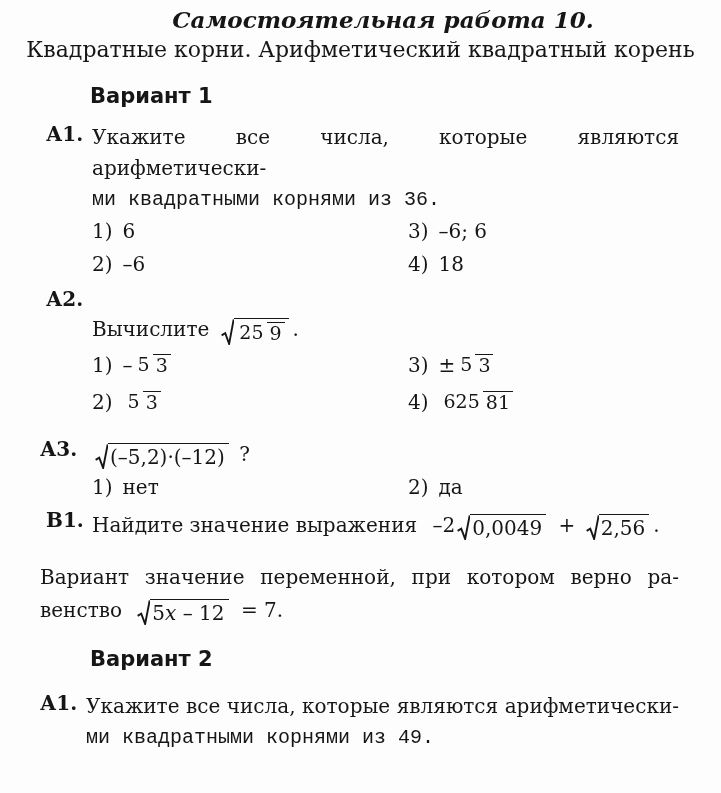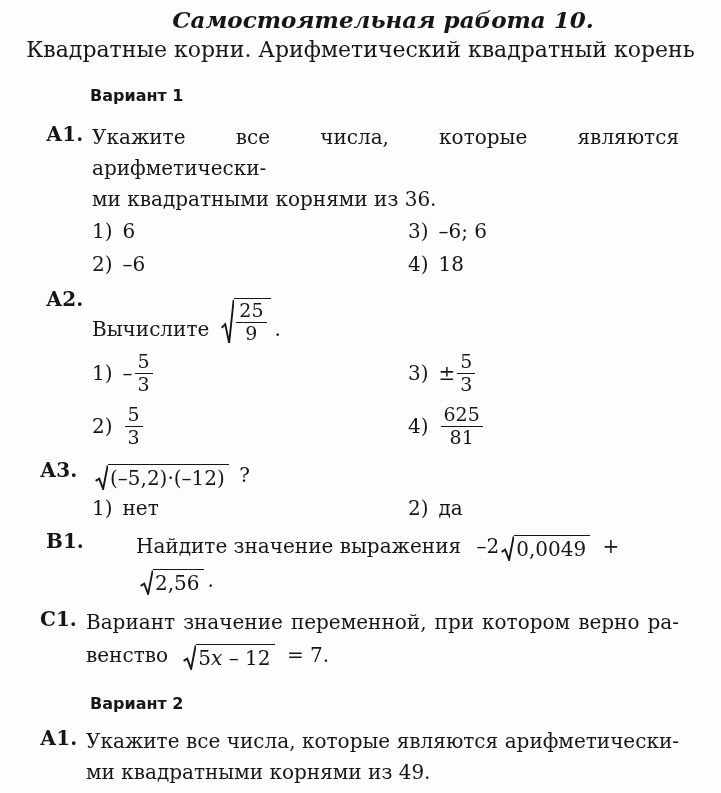--- a/index.html
+++ b/index.html
@@ -17,47 +17,47 @@
     font-size:23px;line-height:32px;margin-left:45px;
   }
   .title2{
     text-align:center;font-weight:normal;
     font-size:22px;line-height:28px;
   }
 
   
   .variant-h{
     font-family:"DejaVu Sans", sans-serif;font-weight:bold;
-    font-size:16px;line-height:24px;margin-left:90px;
+    font-size:21px;line-height:24px;margin-left:90px;
   }
   .vh1{margin-top:20px;}
   .vh2{margin-top:20px;}
 
   
   .prob{display:flex;padding:0 42px 0 46px;}
   .plabel{width:46px;flex:none;font-weight:bold;}
   .pbody{flex:1;line-height:31px;}
   .jline{text-align:justify;text-align-last:justify;}
-  .nline{text-align:left;}
+  .nline{text-align:left;font-family:Liberation Mono, monospace;}
 
   .mt14{margin-top:14px;}
-  .mt10{margin-top:10px;padding-left:40px;}
+  .mt10{margin-top:20px;padding-left:40px;}
   .mt8{margin-top:8px;}
-  .mt6{margin-top:6px;gap:44px;}
+  .mt6{margin-top:6px;}
 
   
   .opts{margin-left:92px;margin-right:42px;display:grid;
         grid-template-columns:316px 1fr;row-gap:4px;margin-top:2px;}
   .opt{display:flex;align-items:center;line-height:29px;}
   .opt-num{margin-right:10px;}
   .opts-frac{row-gap:8px;margin-top:6px;}
   .opt-prefix{margin-right:2px;}
 
   
-  .frac{display:inline-flex;flex-direction:column;text-align:center;
+  .frac{display:inline-flex;flex-direction:row;text-align:center;
         vertical-align:middle;line-height:1.15;font-size:19px;}
   .fnum{padding:0 3px;}
   .fden{border-top:1.6px solid currentColor;padding:0 3px;}
 
   
   .sqrt{display:inline-flex;position:relative;vertical-align:middle;margin:0 2px;}
   .rad{position:absolute;left:0;top:1px;height:calc(100% - 1px);width:13px;display:block;}
   .rad path{stroke:currentColor;fill:none;stroke-width:1.9px;}
   .rb{display:inline-block;margin-left:13px;border-top:1.9px solid currentColor;
       padding:1px 4px 0 2px;line-height:1.2;}
@@ -202,21 +202,20 @@
           <svg class="rad" viewBox="0 0 20 60" preserveAspectRatio="none">
             <path d="M1 38 L6.5 33 L12.5 57.5 L19.5 1" vector-effect="non-scaling-stroke"></path>
           </svg>
           <span class="rb">2,56</span>
         </span><span class="tail">.</span>
       </div>
     </div>
   </div>
 
   <div class="prob mt10">
-    <div class="plabel">С1.</div>
     <div class="pbody">
       <div class="jline">Вариант значение переменной, при котором верно ра-</div>
       <div class="math-line">
         <span>венство</span>
         <span class="sqrt ms">
           <svg class="rad" viewBox="0 0 20 60" preserveAspectRatio="none">
             <path d="M1 38 L6.5 33 L12.5 57.5 L19.5 1" vector-effect="non-scaling-stroke"></path>
           </svg>
           <span class="rb"><span>5</span><i>x</i><span> – 12</span></span>
         </span>

